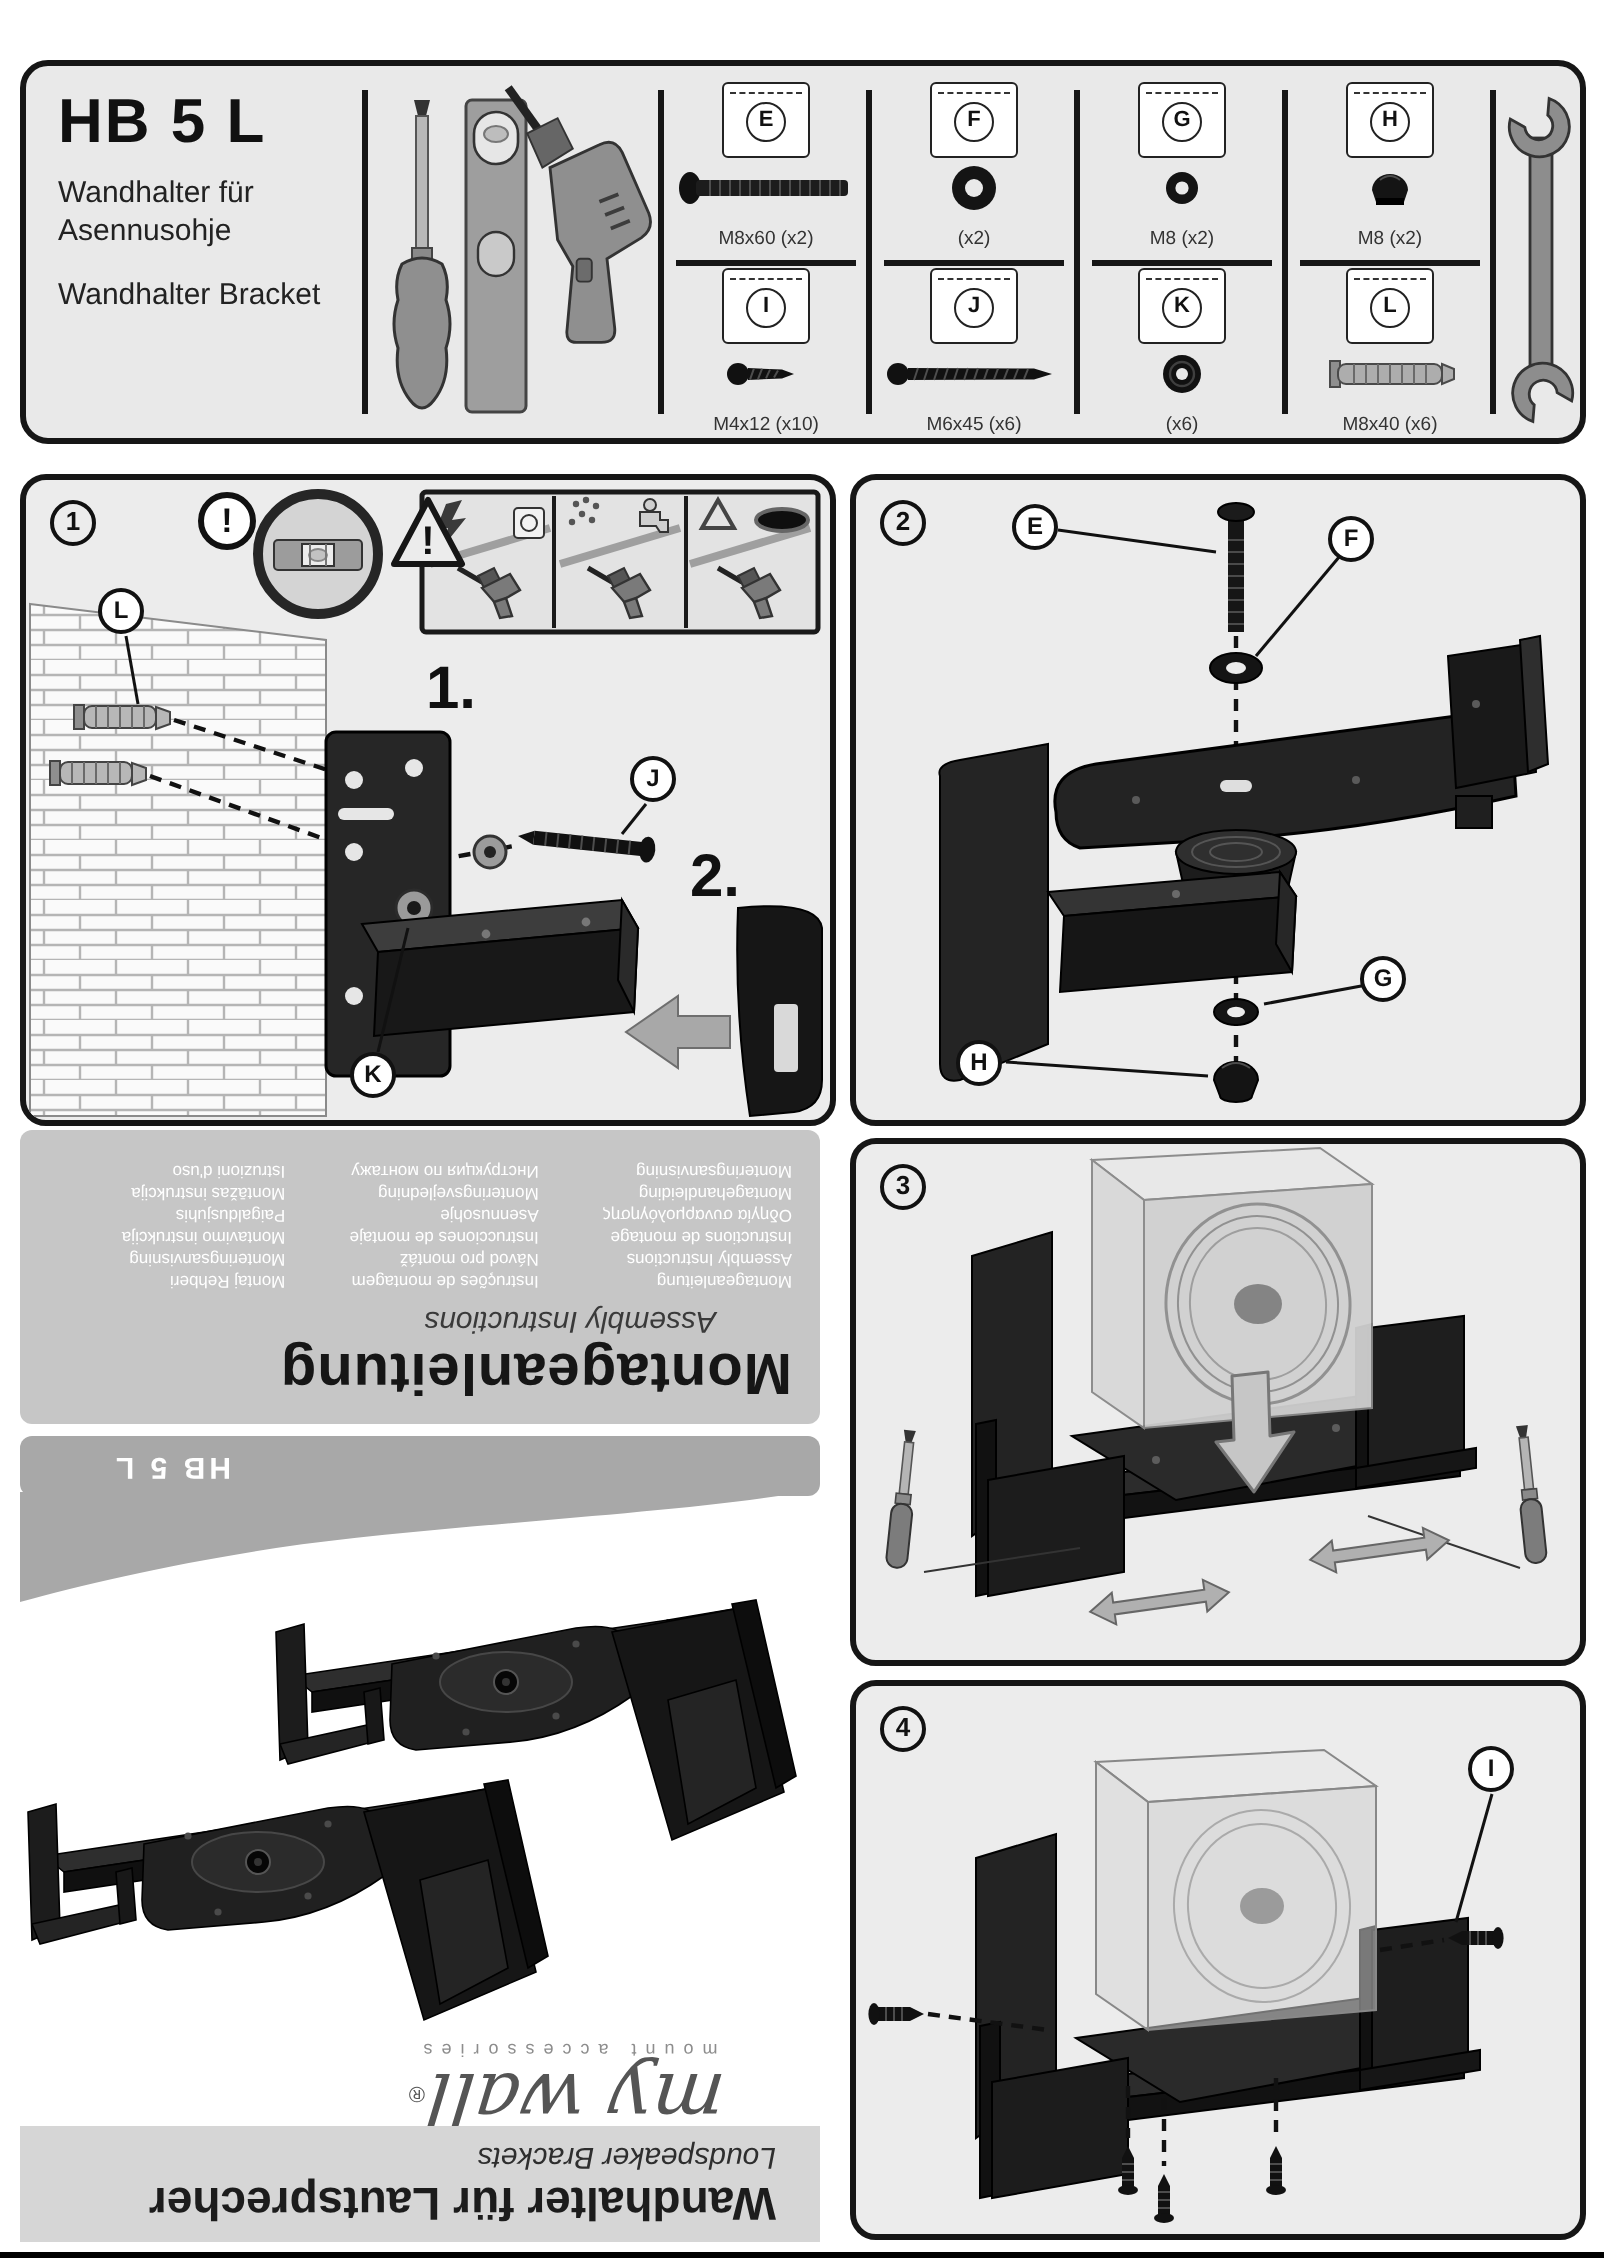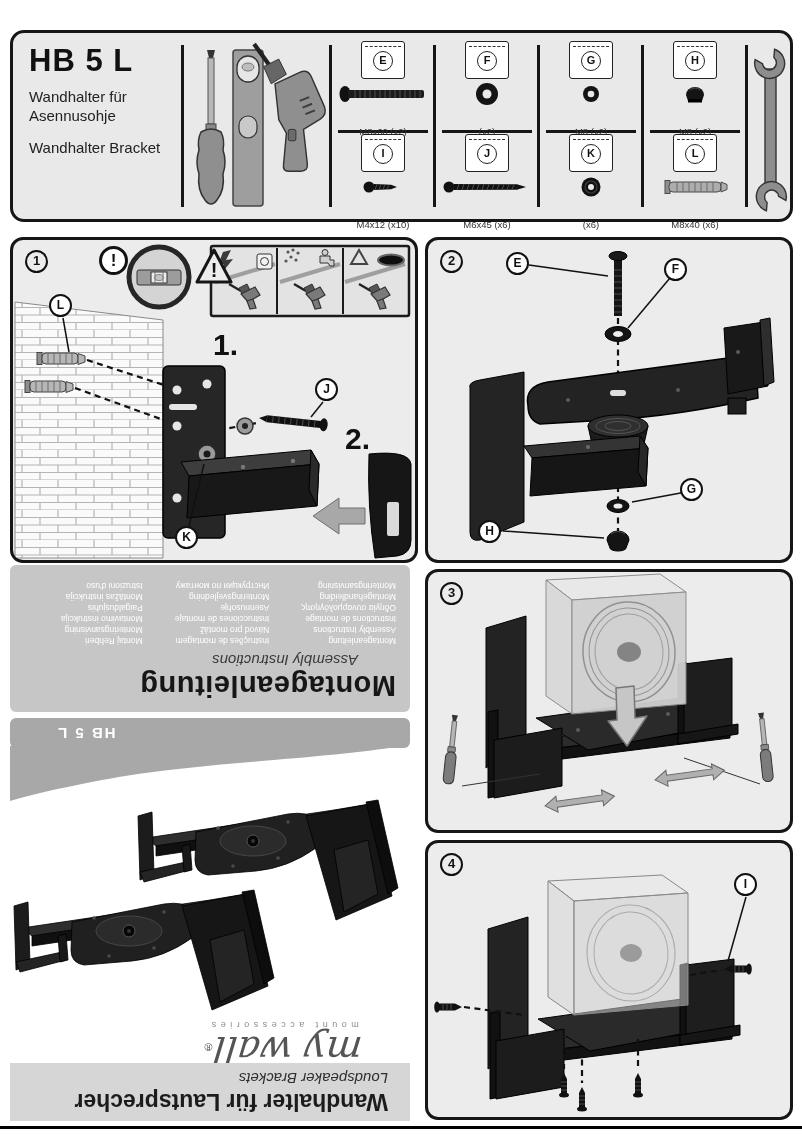--- a/index.html
+++ b/index.html
@@ -16,21 +16,21 @@
   .subde{font-size:15px;color:#222;line-height:19px}
   .suben{font-size:15px;color:#222;margin-top:14px}
   .vline{position:absolute;top:12px;bottom:12px;width:3px;background:#161616}
   .hline{position:absolute;height:2.5px;background:#161616;top:97px}
   .cell{position:absolute;width:102px;display:flex;flex-direction:column;align-items:center}
   .bag{position:relative;width:44px;height:38px;background:#fff;border:1.5px solid #222;border-radius:3px}
   .bagflap{position:absolute;left:3px;right:3px;top:4px;border-top:1.5px dashed #333}
   .bagletter{position:absolute;left:50%;top:53%;transform:translate(-50%,-50%);width:20px;height:20px;
              border:1.5px solid #222;border-radius:50%;font-size:11px;font-weight:bold;
              line-height:17px;text-align:center;background:#fff;color:#111}
-  .spec{font-size:9.5px;color:#333;margin-top:20px;white-space:nowrap}
+  .spec{font-size:9.5px;color:#333;margin-top:8px;white-space:nowrap}
   .picon{margin-top:3px}
 
   
   .panel{position:absolute;background:#ececec;border:3px solid #161616;border-radius:13px;overflow:hidden}
   .panel>svg{position:absolute;left:0;top:0}
   .stepnum{position:absolute;width:23px;height:23px;border:2.5px solid #111;border-radius:50%;
            font-size:13px;font-weight:bold;line-height:18px;text-align:center;color:#111;z-index:3}
   .callout{position:absolute;width:23px;height:23px;border:2px solid #111;border-radius:50%;background:#fff;
            font-size:12px;font-weight:bold;line-height:19px;text-align:center;color:#111;z-index:3}
   .bang{width:29px;height:29px;border-width:3px;font-size:17px;line-height:23px;border-radius:50%}

